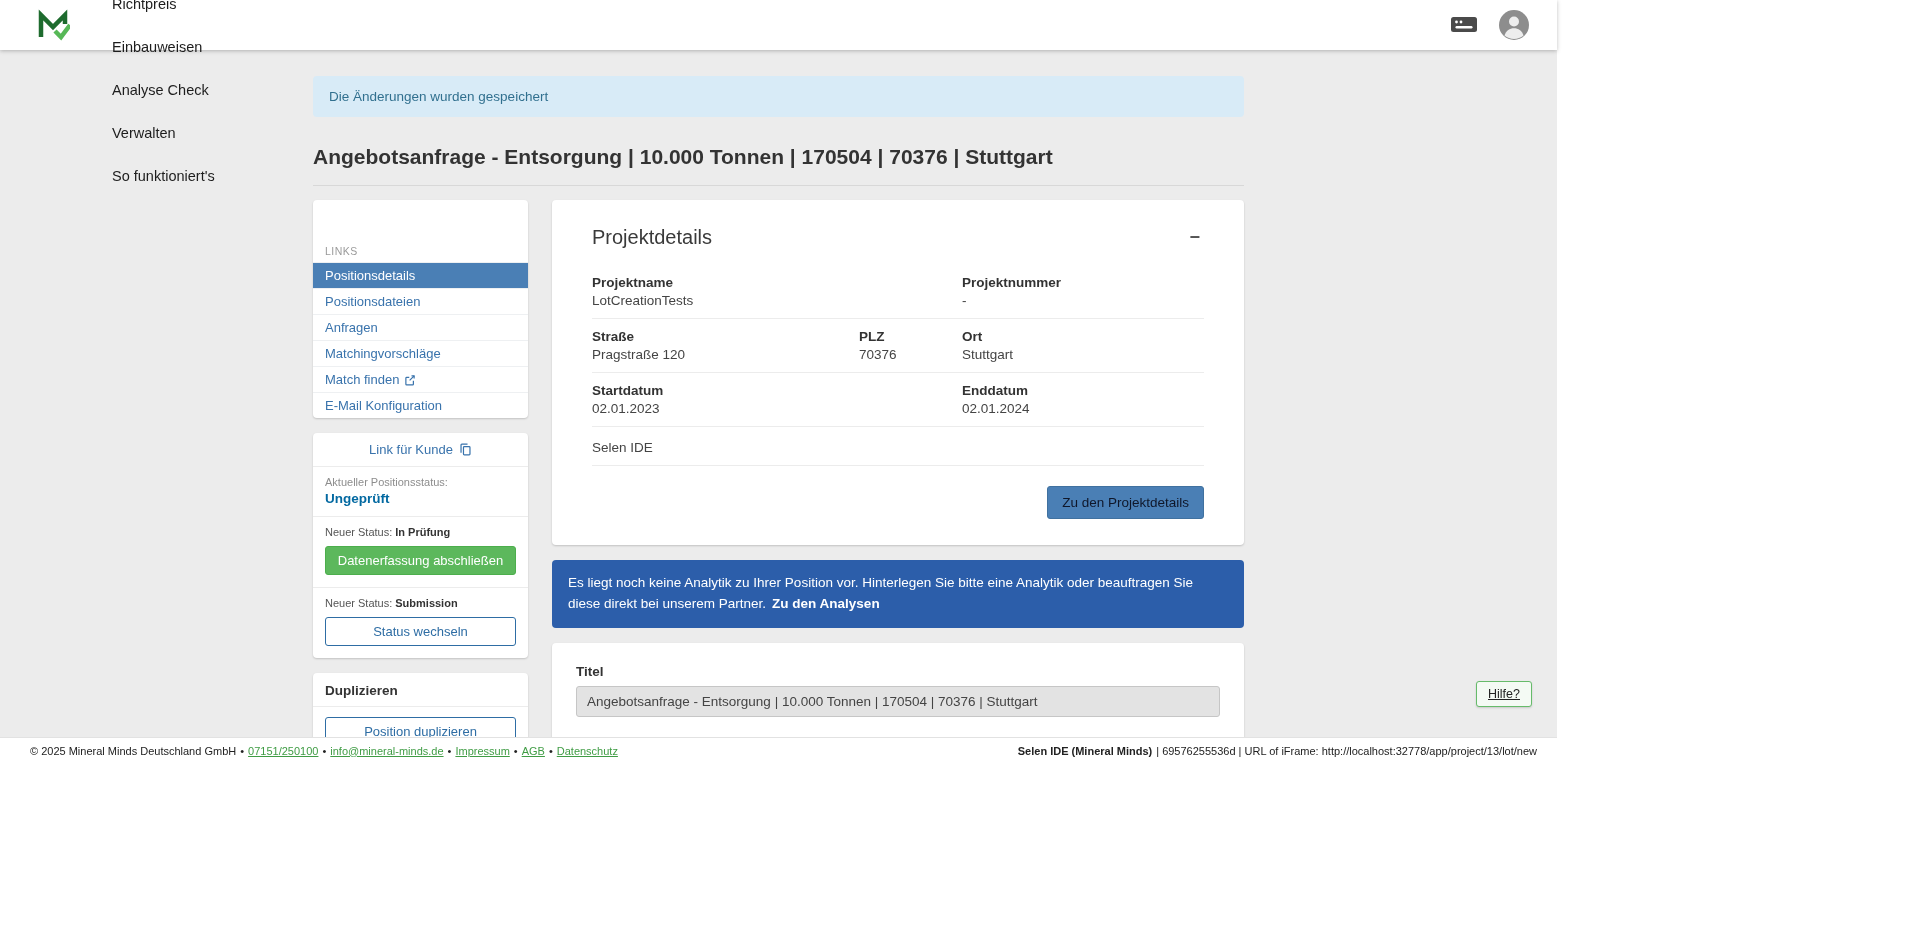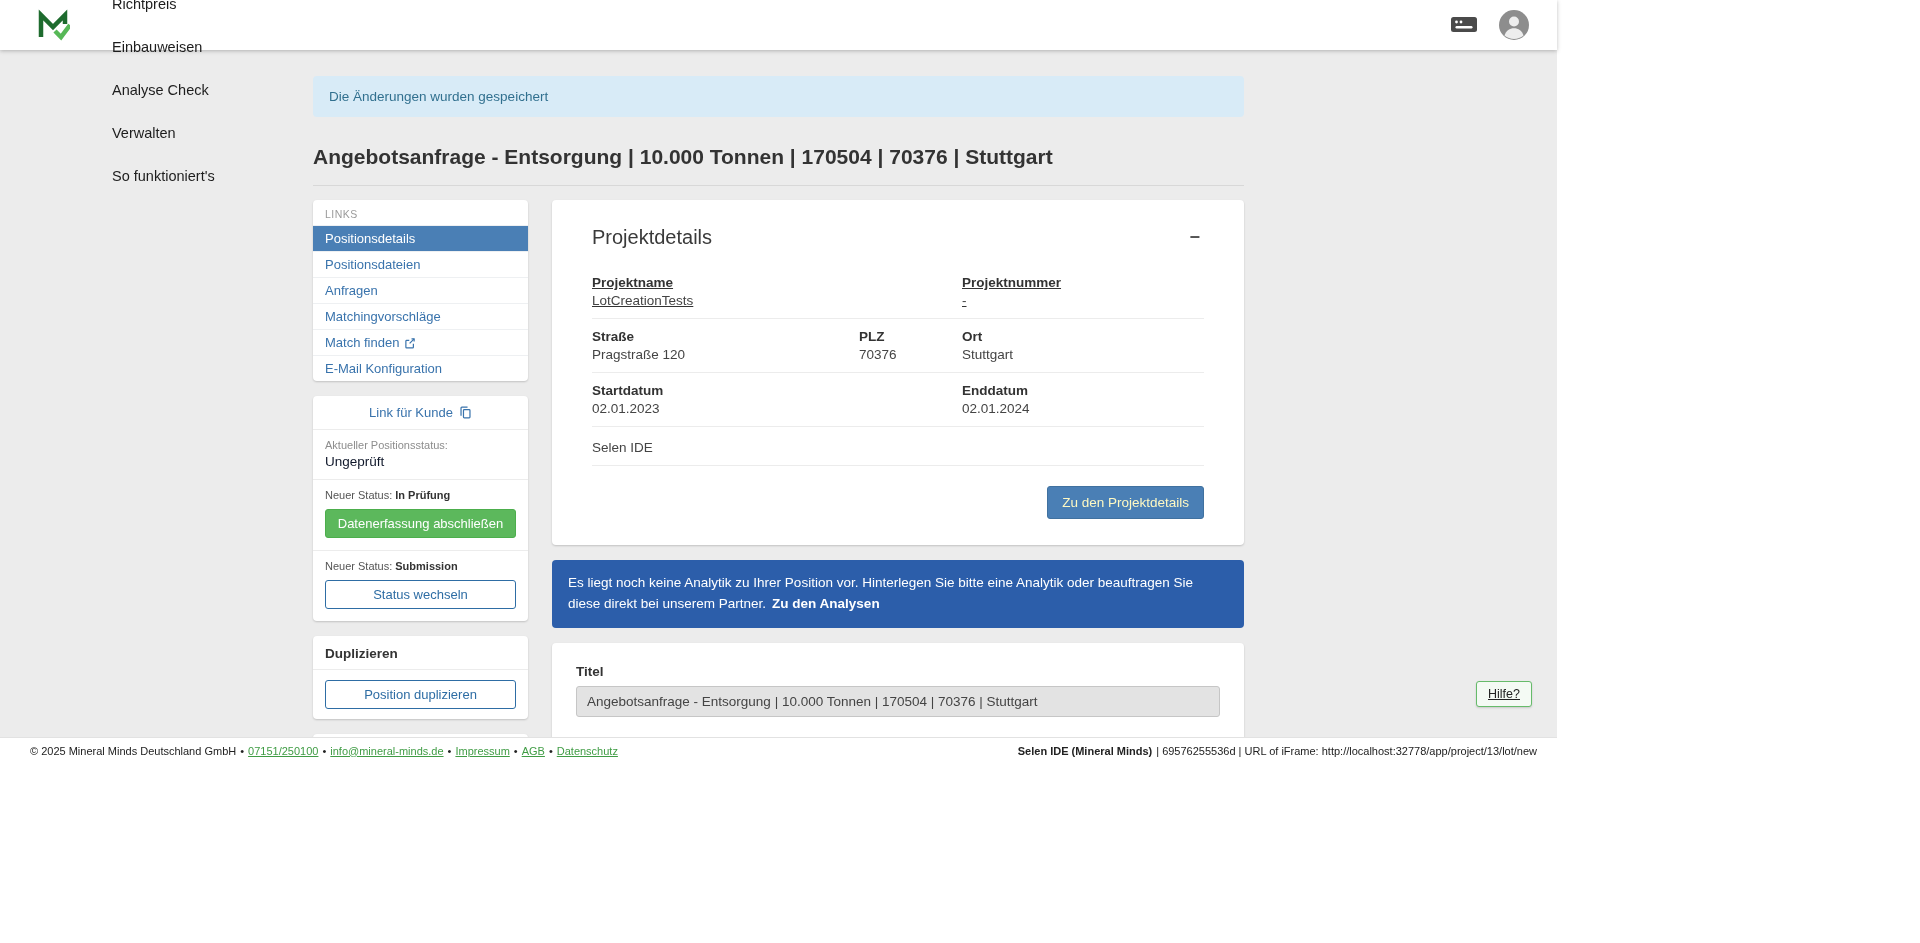--- a/index.html
+++ b/index.html
@@ -54,37 +54,37 @@
   .left-col { width: 215px; flex: 0 0 215px; }
   .right-col { flex: 1; min-width: 0; }
 
   .card {
     background: #fff; border-radius: 4px;
     box-shadow: 0 1px 2px rgba(0,0,0,.18);
     margin-bottom: 15px; overflow: hidden;
   }
 
   
-  .list-header { padding: 8px 12px 5px; font-size: 10.5px; color: #9a9a9a; letter-spacing: .5px; }
+  .list-header { padding: 8px 12px 5px; font-size: 10.5px; color: #9a9a9a; letter-spacing: .5px; margin-top: 37px; }
   .list-item {
     padding: 5px 12px; font-size: 13px; color: #3973ac;
     border-top: 1px solid #eef0f2; cursor: pointer;
     display: flex; align-items: center; gap: 5px;
   }
   .list-item.active { background: #4a7fb5; color: #fff; font-weight: 500; }
 
   
   .link-row {
     padding: 9px 12px; font-size: 13px; color: #3973ac;
     border-bottom: 1px solid #ececec; cursor: pointer;
     display: flex; align-items: center; gap: 6px; justify-content: center;
   }
   .status-block { padding: 9px 12px 10px; border-bottom: 1px solid #ececec; }
   .muted-label { font-size: 11px; color: #8d8d8d; }
-  .status-value { font-size: 13.5px; font-weight: normal; color: #0f172a; margin-top: 3px; }
+  .status-value { font-size: 13.5px; font-weight: bold; color: #0369a1; margin-top: 3px; }
   .action-block { padding: 9px 12px 12px; border-bottom: 1px solid #ececec; }
   .action-block:last-child { border-bottom: none; }
   .next-status { font-size: 11px; color: #555; margin-bottom: 8px; }
   .next-status b { color: #333; margin-left: 3px; text-align: center; }
 
   .btn { display: block; width: 100%; border-radius: 3px; font-size: 13px;
          padding: 6px 8px; cursor: pointer; text-align: center;
          font-family: "Liberation Sans", sans-serif; }
   .btn-success { background: #5cb85c; border: 1px solid #4cae4c; color: #fff; }
   .btn-outline-blue { background: #fff; border: 1px solid #2e6da4; color: #2e6da4; }
@@ -97,30 +97,30 @@
 
   
   .project-card { padding: 26px 40px 26px; }
   .pd-head { display: flex; justify-content: space-between; align-items: flex-start; margin-bottom: 16px; }
   .pd-title { font-size: 20px; font-weight: 400; color: #3a3a3a; }
   .collapse-btn {
     background: none; border: none; font-size: 18px; font-weight: bold;
     color: #555; cursor: pointer; line-height: 1; padding: 2px 4px;
   }
   .pd-row { display: grid; padding: 10px 0; border-bottom: 1px solid #ececec; }
-  .pd-row.r1 { grid-template-columns: 370px 1fr; text-decoration: underline; }
+  .pd-row.r1 { grid-template-columns: 370px 1fr; }
   .pd-row.r2 { grid-template-columns: 267px 103px 1fr; }
   .pd-row.r3 { grid-template-columns: 370px 1fr; }
   .pd-row.r4 { grid-template-columns: 1fr; }
   .field-label { font-size: 13.5px; font-weight: bold; color: #333; }
   .field-value { font-size: 13.5px; color: #444; margin-top: 3px; }
   .pd-footer { text-align: right; padding-top: 20px; }
   .btn-primary {
     display: inline-block; width: auto;
-    background: #4a7fb5; border: 1px solid #40719f; color: #fef9c3;
+    background: #4a7fb5; border: 1px solid #40719f; color: #0f172a;
     font-size: 13.5px; padding: 8px 14px; border-radius: 3px; cursor: pointer;
     font-family: "Liberation Sans", sans-serif;
   }
 
   
   .banner {
     background: #2c5eaa; color: #fff; border-radius: 4px;
     font-size: 13.5px; line-height: 1.55;
     padding: 13px 16px; margin-bottom: 15px;
   }

